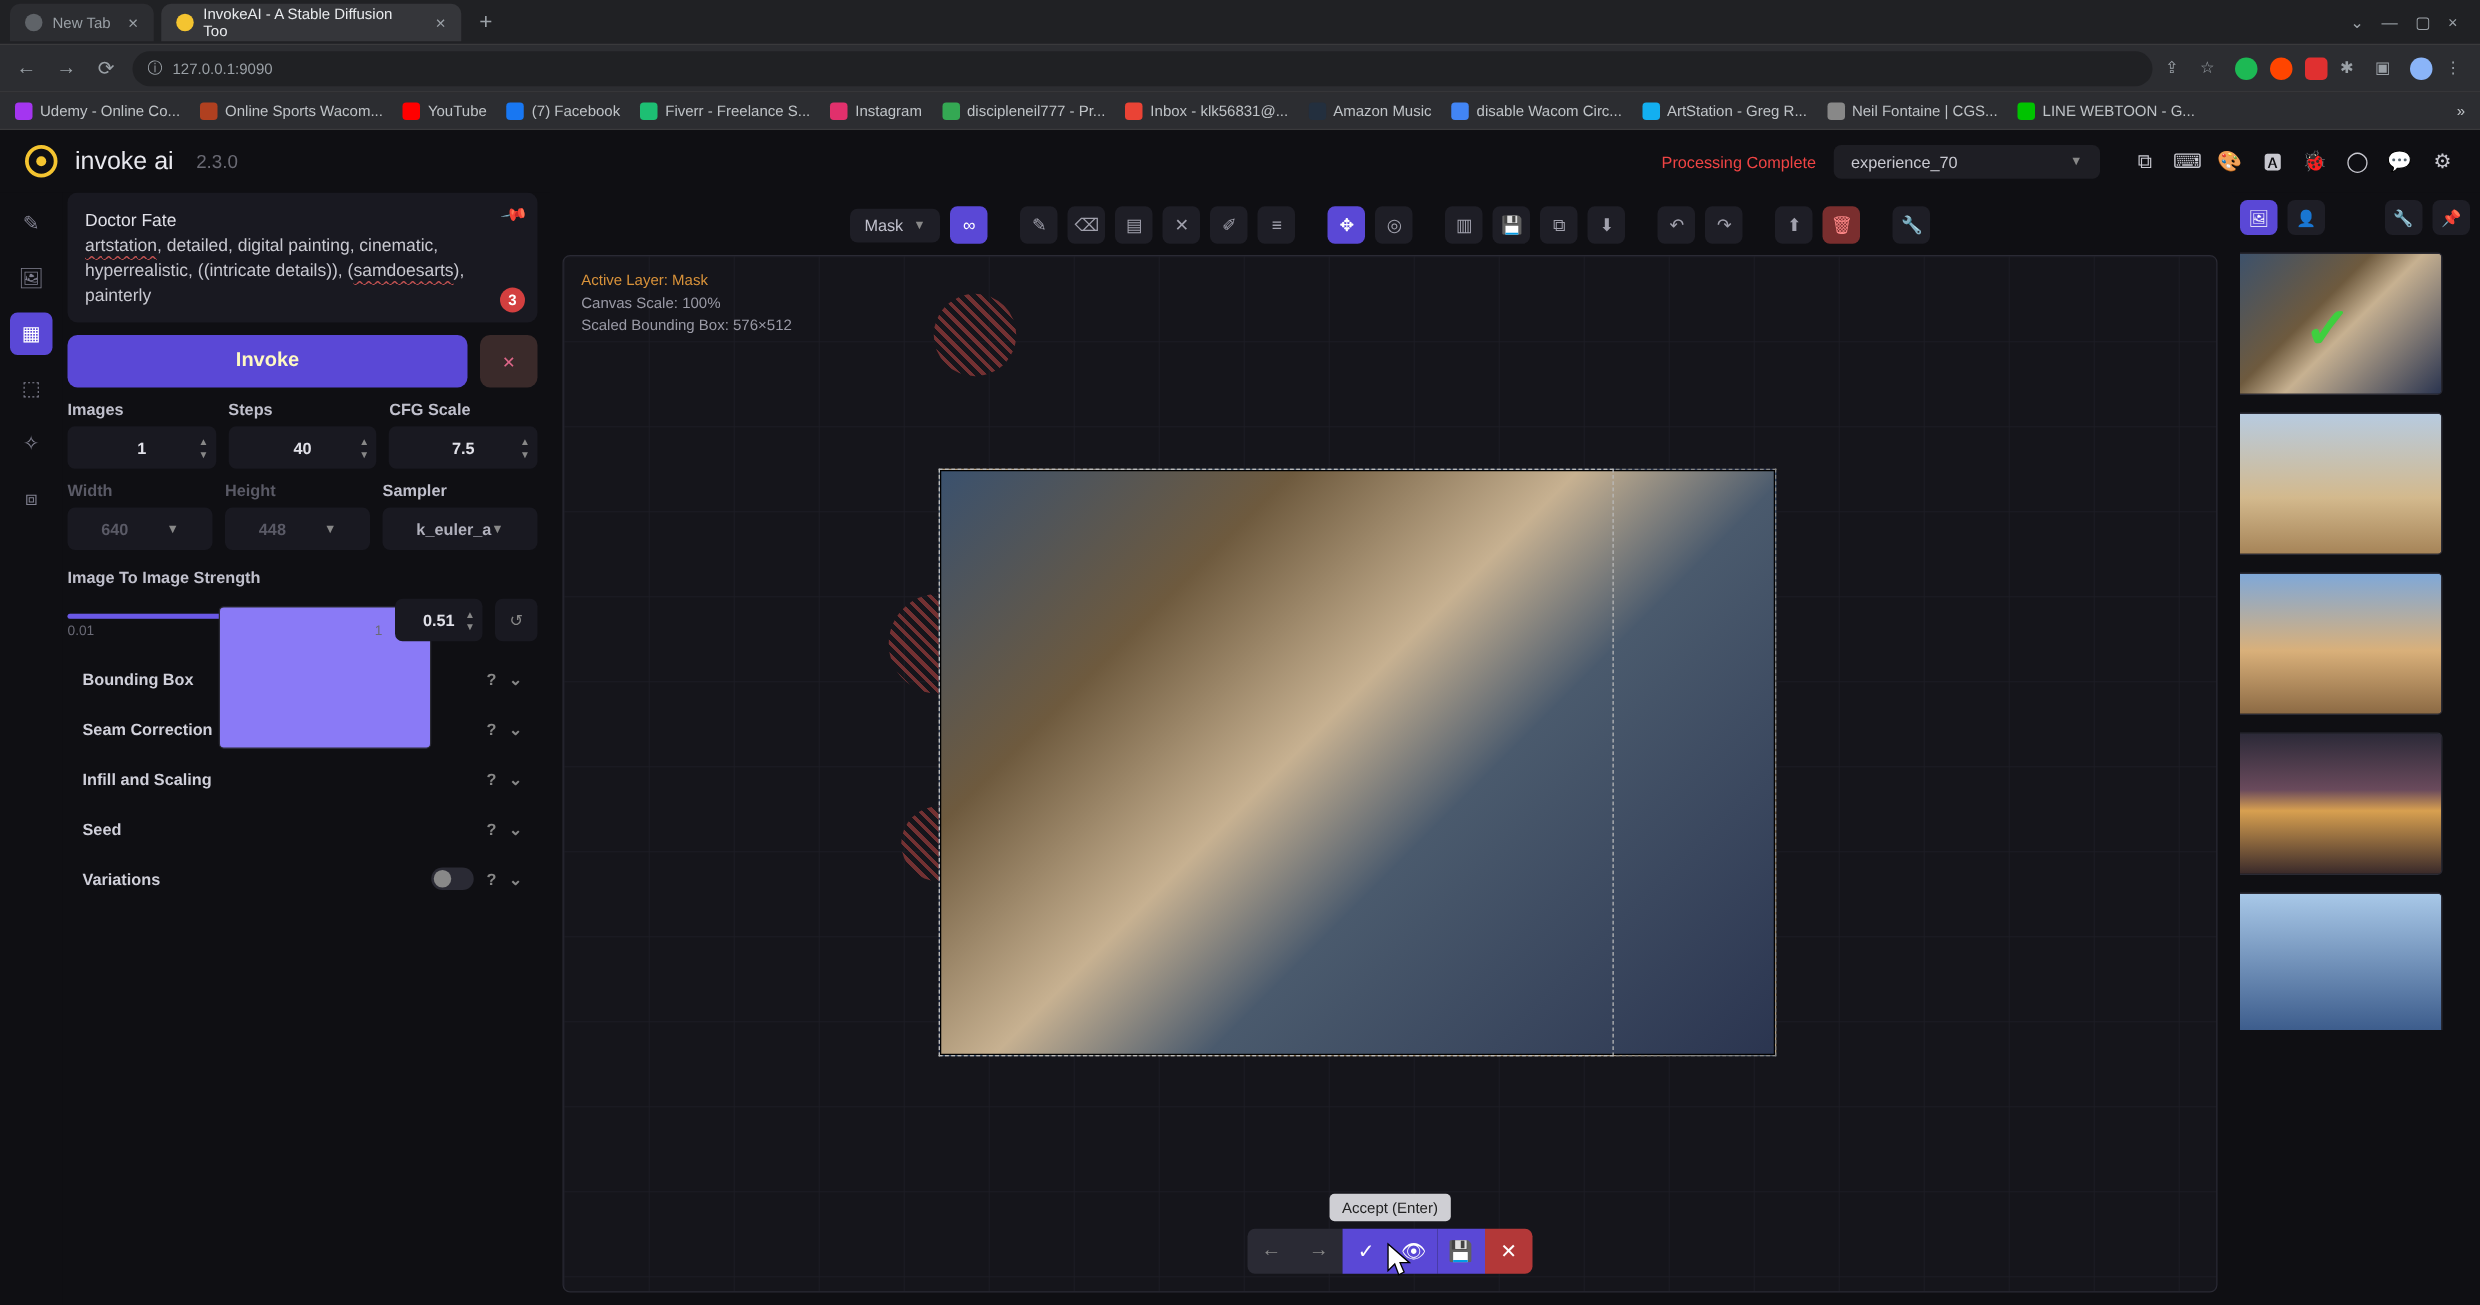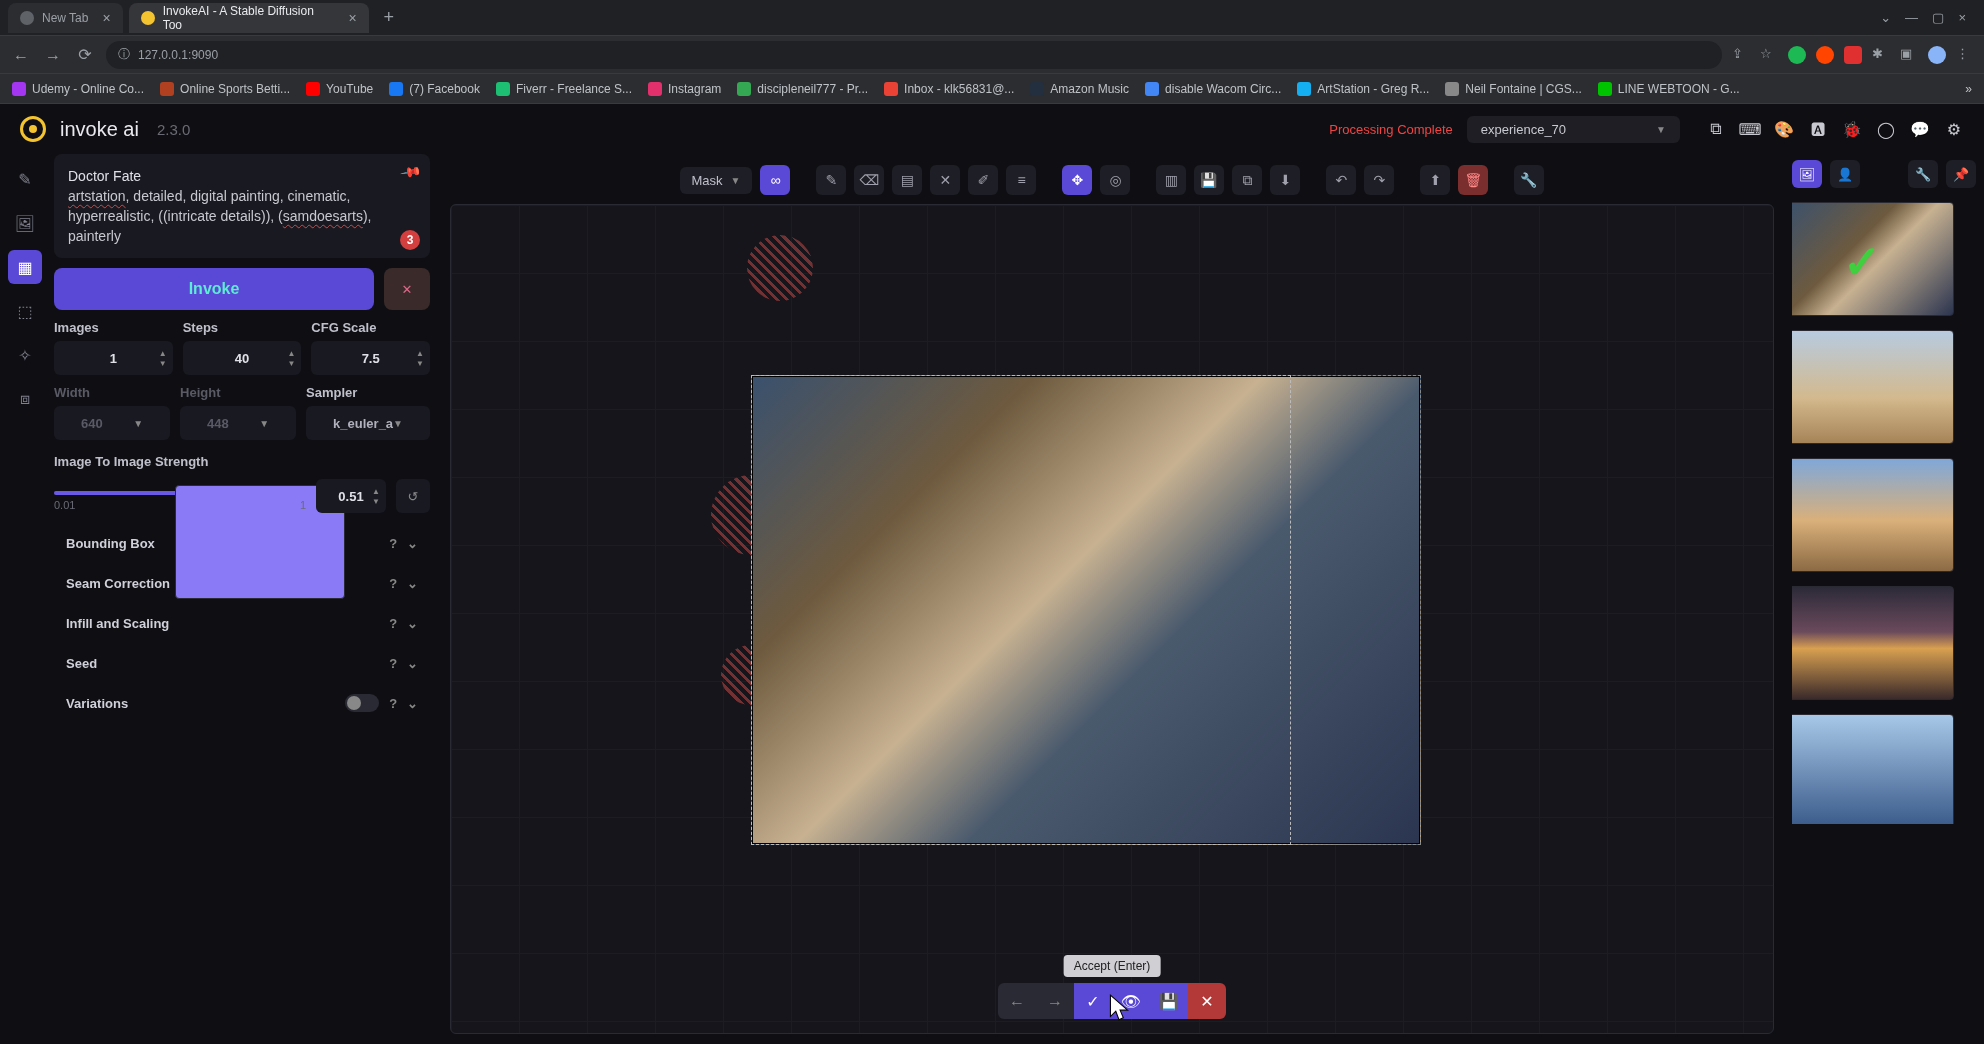--- a/index.html
+++ b/index.html
@@ -63,21 +63,21 @@
   .railbtn { width:34px;height:34px;border-radius:6px;display:flex;align-items:center;justify-content:center;color:#808090;font-size:16px;}
   .railbtn.active{ background:#5a48d6;color:#fff;}
   .sidebar { width:390px; background:#0f0f13; padding:0 10px 10px 4px; display:flex;flex-direction:column;gap:10px;overflow:hidden;}
   .promptbox { position:relative; background:#191921; border-radius:8px; padding:12px 14px; font-size:14px; line-height:20px; color:#c8c8d0;}
   .promptbox .pin{position:absolute;top:8px;right:10px;color:#555;transform:rotate(35deg);}
   .ul{ text-decoration: underline wavy #c05050 1px; text-underline-offset:3px;}
   .badge{position:absolute;bottom:8px;right:10px;background:#d33f3f;color:#fff;border-radius:50%;width:20px;height:20px;font-size:12px;display:flex;align-items:center;justify-content:center;font-weight:600;}
   .negbox{ background:#191921;border-radius:8px;padding:10px 14px;font-size:13px;line-height:18px;color:#9a9aa6;position:relative;max-height:76px;overflow:hidden;}
   .negbar{position:absolute;right:3px;top:10px;width:5px;height:34px;background:#5a48d6;border-radius:3px;}
   .row{display:flex;gap:10px;}
-  .invokebtn{flex:1;background:#5a48d6;color:#5eead4;border-radius:8px;height:42px;display:flex;align-items:center;justify-content:center;font-weight:600;font-size:16px;}
+  .invokebtn{flex:1;background:#5a48d6;color:#fef9c3;border-radius:8px;height:42px;display:flex;align-items:center;justify-content:center;font-weight:600;font-size:16px;}
   .cancelbtn{width:46px;height:42px;background:#3a2a2a;border-radius:8px;display:flex;align-items:center;justify-content:center;color:#d68;}
   .params{display:flex;gap:10px;}
   .pcol{flex:1;display:flex;flex-direction:column;gap:6px;}
   .plabel{font-size:13px;color:#c0c0cc;font-weight:600;}
   .plabel.dim{color:#5a5a66;}
   .num{background:#191921;border-radius:6px;height:34px;display:flex;align-items:center;justify-content:center;position:relative;color:#e0e0e8;font-weight:600;}
   .spin{position:absolute;right:6px;display:flex;flex-direction:column;font-size:8px;color:#888;gap:1px;}
   .sel{background:#191921;border-radius:6px;height:34px;display:flex;align-items:center;padding:0 27px;justify-content:space-between;color:#b0b0bc;font-weight:600;}
   .sel.dim{color:#5a5a66;}
   .slabel{font-size:13px;color:#c0c0cc;font-weight:600;margin-top:4px;}
@@ -195,21 +195,21 @@
   </div>
 </div>
 
 <div class="bookbar" id="bookbar">
     <div class="bm">
       <span class="bmico" style="background:#a435f0"></span>
       <span>Udemy - Online Co...</span>
     </div>
     <div class="bm">
       <span class="bmico" style="background:#b04020"></span>
-      <span>Online Sports Betti...</span>
+      <span>Online Sports Wacom...</span>
     </div>
     <div class="bm">
       <span class="bmico" style="background:#ff0000"></span>
       <span>YouTube</span>
     </div>
     <div class="bm">
       <span class="bmico" style="background:#1877f2"></span>
       <span>(7) Facebook</span>
     </div>
     <div class="bm">
@@ -444,20 +444,25 @@
         <div class="tbtn">↶</div>
         <div class="tbtn">↷</div>
         <div class="tgap"></div>
         <div class="tbtn">⬆</div>
         <div class="tbtn danger">🗑</div>
         <div class="tgap"></div>
         <div class="tbtn">🔧</div>
       </div>
 
       <div class="canvas">
+        <div class="info">
+          <div class="orange">Active Layer: Mask</div>
+          <div class="grey">Canvas Scale: 100%</div>
+          <div class="grey">Scaled Bounding Box: 576×512</div>
+        </div>
 
         <div class="mask" style="top:30px;left:296px;width:66px;height:66px;"></div>
         <div class="mask" style="top:270px;left:260px;width:80px;height:80px;"></div>
         <div class="mask" style="top:440px;left:270px;width:60px;height:60px;"></div>
         <div class="mask" style="top:510px;left:454px;width:60px;height:60px;"></div>
 
         <div class="genimg" style="top:170px;left:300px;width:670px;height:470px;"></div>
         <div class="bbox" style="top:170px;left:300px;width:540px;height:470px;"></div>
 
         <div class="tooltip">Accept (Enter)</div>

